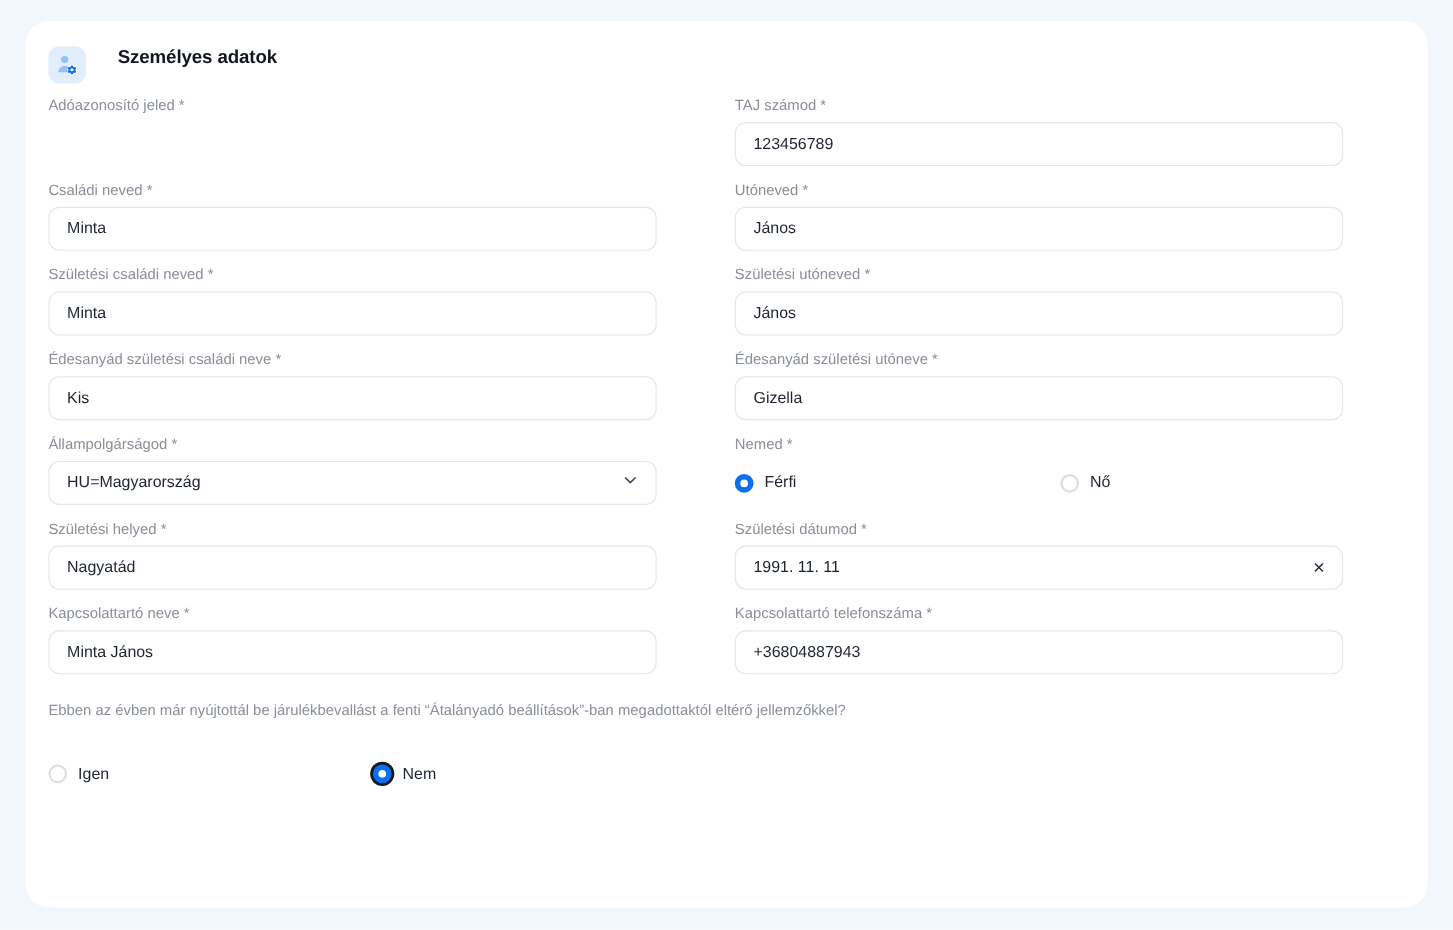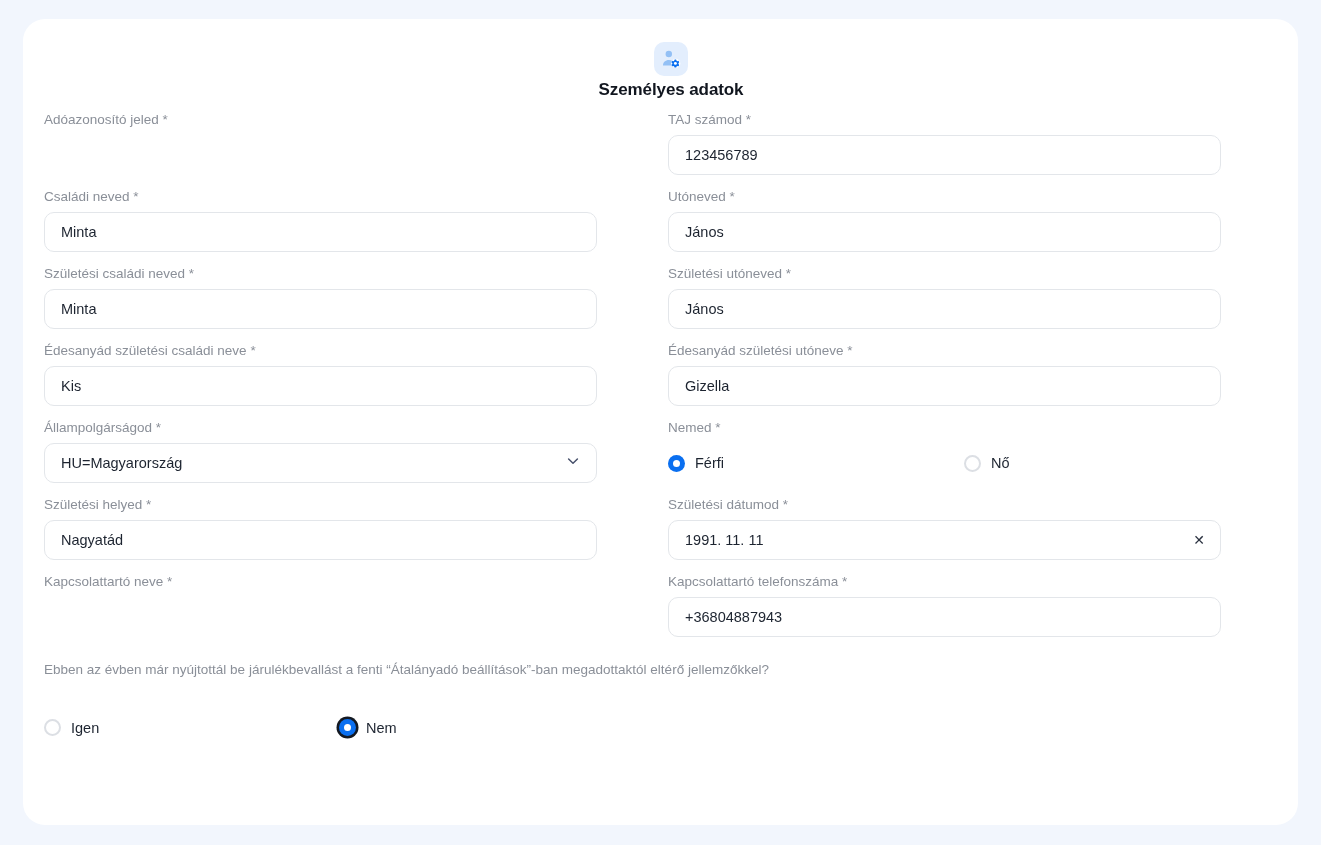--- a/index.html
+++ b/index.html
@@ -23,24 +23,22 @@
     background: #ffffff;
     border-radius: 22px;
     box-sizing: border-box;
     padding: 0;
     overflow: hidden;
   }
 
   
   .card-header {
     display: flex;
-    align-items: center;
-    gap: 4px;
+    gap: 29px;
     padding: 23px 0 0 21px;
-    flex-direction: column;
   }
   .header-icon {
     width: 34px;
     height: 34px;
     border-radius: 10px;
     background: #e3eefd;
     display: flex;
     align-items: center;
     justify-content: center;
     flex: none;
@@ -295,20 +293,23 @@
     <div class="field col-right">
       <label class="field-label">Születési dátumod *</label>
       <div class="input-wrap">
         <input class="text-input" type="text" value="1991. 11. 11" style="">
         <button class="clear-btn">✕</button>
       </div>
     </div>
 
     <div class="field col-left">
       <label class="field-label">Kapcsolattartó neve *</label>
+      <div class="input-wrap">
+        <input class="text-input" type="text" value="Minta János" style="">
+      </div>
     </div>
     <div class="field col-right">
       <label class="field-label">Kapcsolattartó telefonszáma *</label>
       <div class="input-wrap">
         <input class="text-input" type="text" value="+36804887943" style="">
       </div>
     </div>
 
   </div>
 

